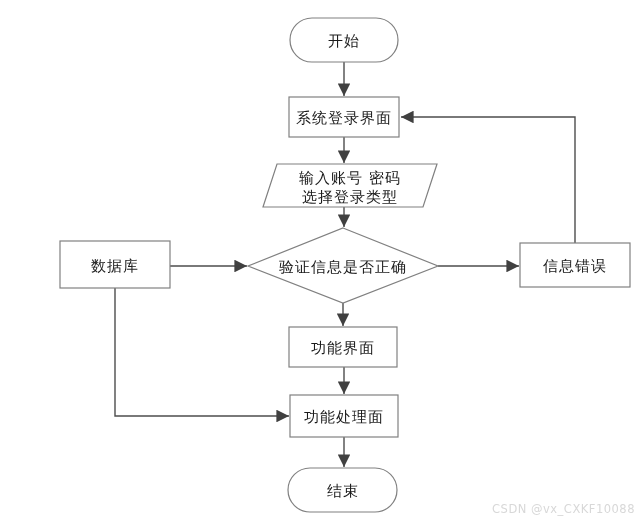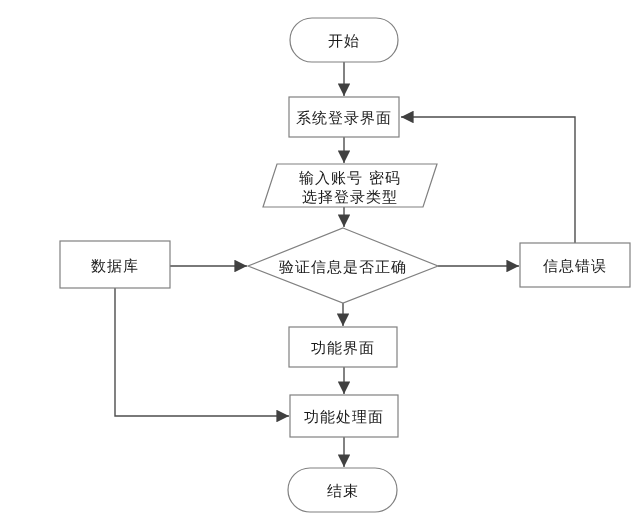--- a/index.html
+++ b/index.html
@@ -106,13 +106,14 @@
       <text class="node-label" x="344" y="417">功能处理面</text>
     </g>
 
     <g>
       <rect class="node-shape" x="288" y="468" width="109" height="44" rx="22" ry="22"></rect>
       <text class="node-label" x="343" y="491">结束</text>
     </g>
 
   </svg>
 
+  <div class="watermark">CSDN @vx_CXKF10088</div>
 </div>
 
 </body></html>

